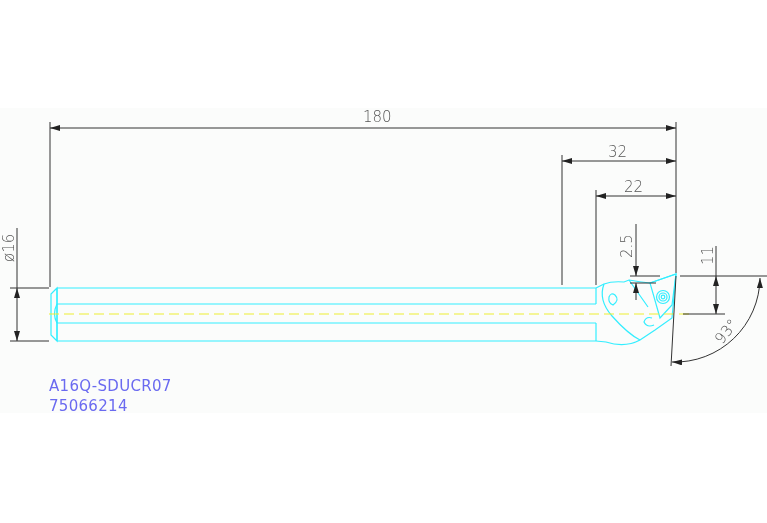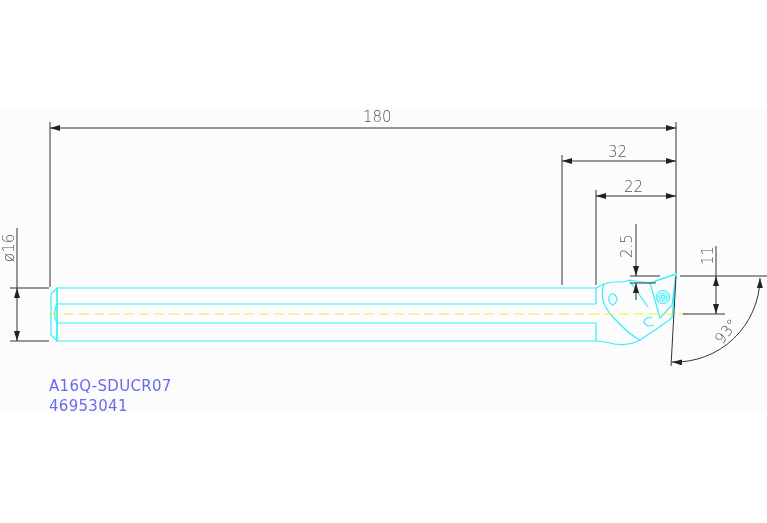--- a/index.html
+++ b/index.html
@@ -80,13 +80,13 @@
   <text class="dimtext" x="363" y="122">180</text>
   <text class="dimtext" x="608" y="157">32</text>
   <text class="dimtext" x="624" y="192">22</text>
   <text class="dimtext" transform="translate(632,258) rotate(-90)">2.5</text>
   <text class="dimtext" transform="translate(713,265) rotate(-90)">11</text>
   <text class="dimtext" transform="translate(722,345) rotate(-52)">93°</text>
   <text class="dimtext" transform="translate(14,262) rotate(-90)">ø16</text>
 </svg>
 
 <div class="label" style="top:376px;">A16Q-SDUCR07</div>
-<div class="label" style="top:396px;">46953041</div>
+<div class="label" style="top:396px;">75066214</div>
 
 </body></html>

